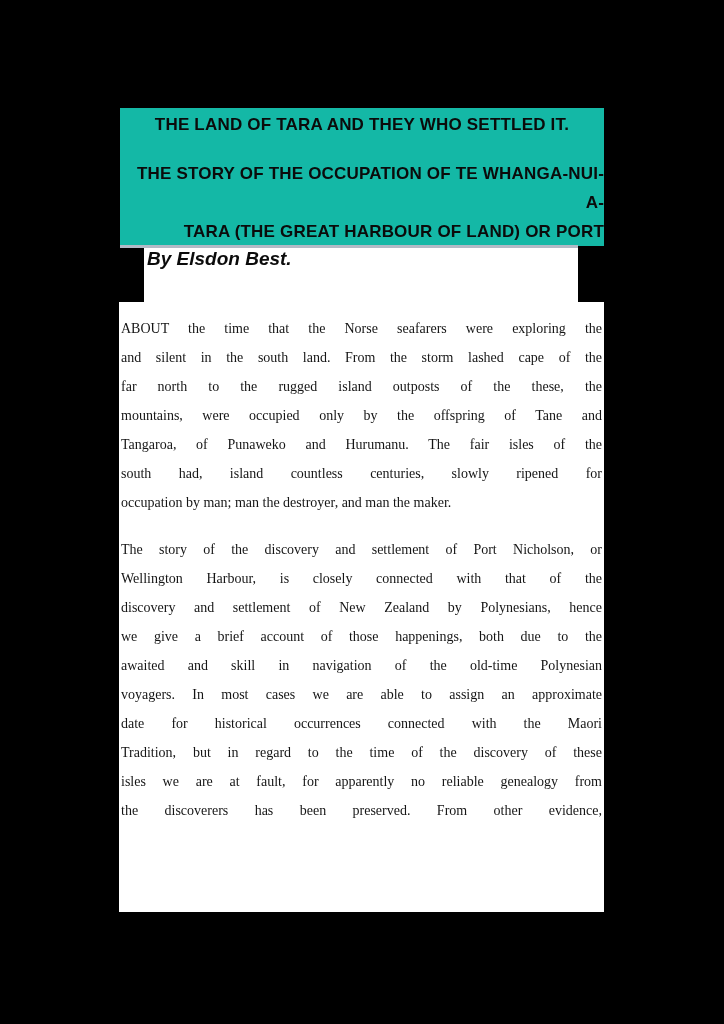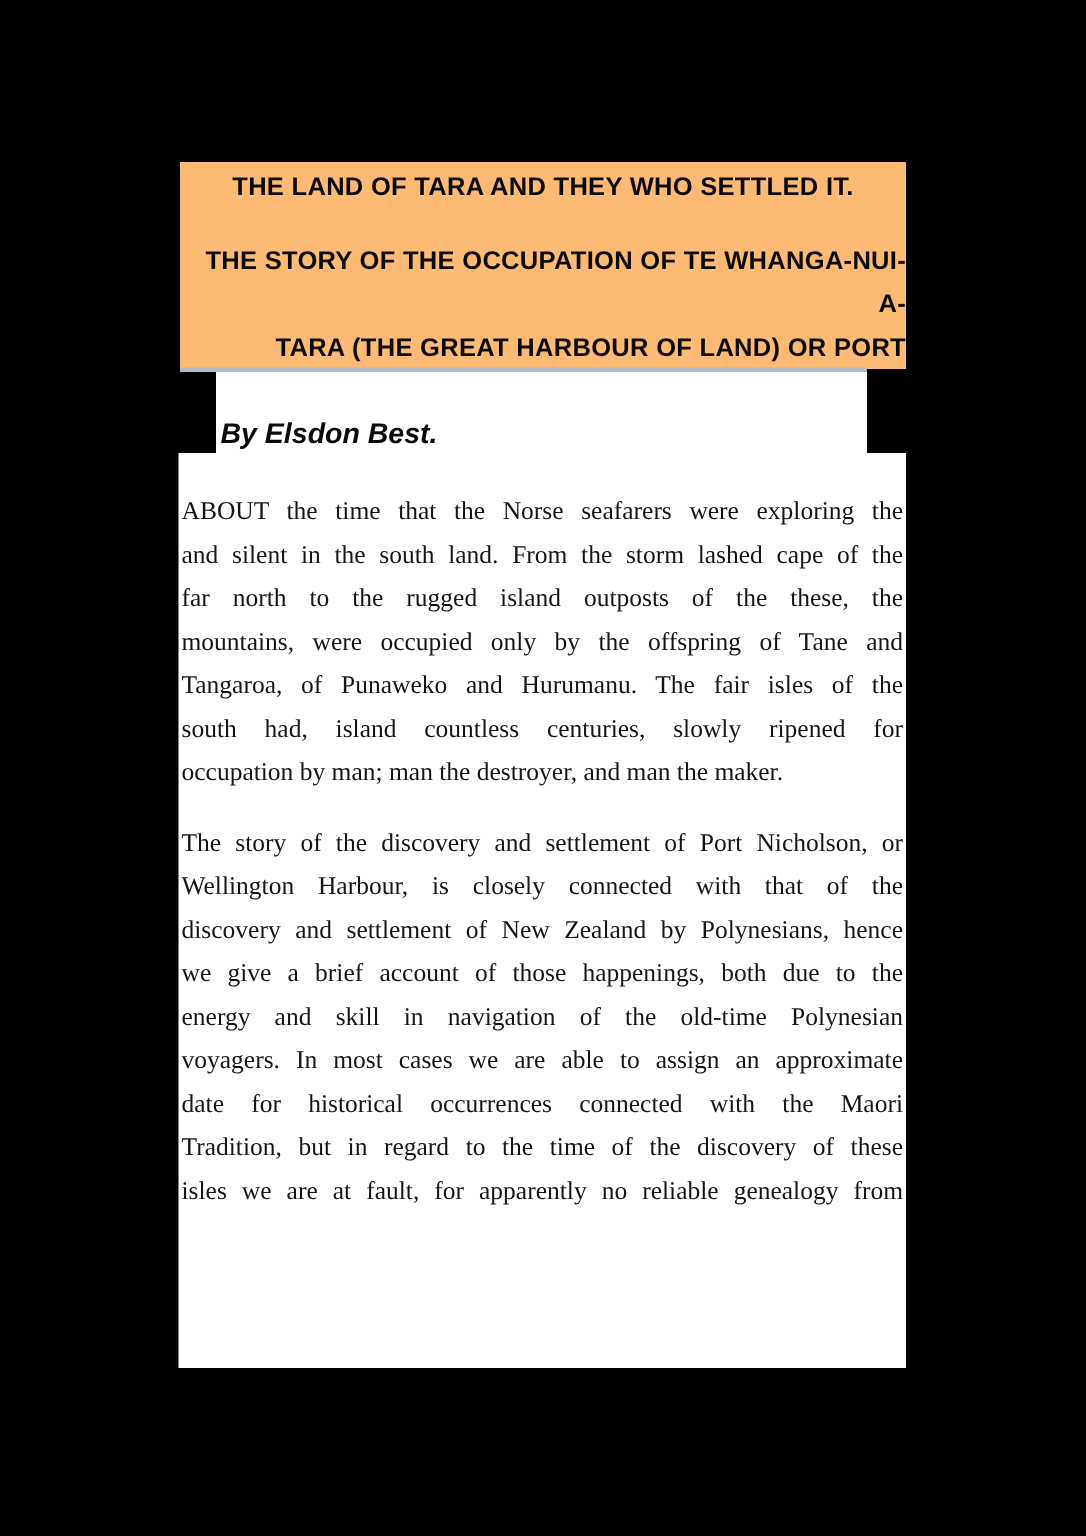--- a/index.html
+++ b/index.html
@@ -11,21 +11,21 @@
     height: 1024px;
     background: #000;
     font-family: "Liberation Sans", sans-serif;
   }
 
   
   .title-card {
     position: absolute;
     left: 120px; top: 108px;
     width: 484px; height: 138px;
-    background: #fdba74;
+    background: #14b8a6;
     color: #0b0b0b;
     overflow: hidden;
   }
   .heading {
     margin-top: 5px;
     font-weight: bold;
     font-size: 17px;
     line-height: 24px;
     text-align: center;
     letter-spacing: 0.2px;
@@ -48,21 +48,21 @@
     width: 458px; height: 3px;
   }
 
   
   .byline-strip {
     position: absolute;
     left: 144px; top: 248px;
     width: 434px; height: 54px;
     background: #fff;
     display: flex;
-    align-items: flex-end;
+    align-items: flex-start;
     padding: 0 0 2px 3px;
     box-sizing: border-box;
   }
   .byline {
     font-weight: bold;
     font-style: italic;
     font-size: 19px;
     line-height: 21px;
     color: #0b0b0b;
   }
@@ -72,23 +72,23 @@
     position: absolute;
     left: 119px; top: 302px;
     width: 485px; height: 610px;
     background: #fff;
     box-sizing: border-box;
     padding: 12px 2px 0 2px;
     overflow: hidden;
   }
   .para {
     font-family: "Liberation Serif", serif;
-    font-size: 17px;
+    font-size: 14px;
     color: #151515;
-    margin: 12px 0 18px 0;
+    margin: 0 0 18px 0;
   }
   .text-line {
     line-height: 29px;
     height: 29px;
     overflow: hidden;
     text-align: justify;
     text-align-last: justify;
   }
   .text-line.para-end {
     text-align-last: left;
@@ -122,21 +122,22 @@
       <div class="text-line">mountains, were occupied only by the offspring of Tane and</div>
       <div class="text-line">Tangaroa, of Punaweko and Hurumanu. The fair isles of the</div>
       <div class="text-line">south had, island countless centuries, slowly ripened for</div>
       <div class="text-line para-end">occupation by man; man the destroyer, and man the maker.</div>
     </div>
     <div class="para">
       <div class="text-line">The story of the discovery and settlement of Port Nicholson, or</div>
       <div class="text-line">Wellington Harbour, is closely connected with that of the</div>
       <div class="text-line">discovery and settlement of New Zealand by Polynesians, hence</div>
       <div class="text-line">we give a brief account of those happenings, both due to the</div>
-      <div class="text-line">energy and skill in navigation of the old-time Polynesian</div>
+      <div class="text-line">awaited and skill in navigation of the old-time Polynesian</div>
       <div class="text-line">voyagers. In most cases we are able to assign an approximate</div>
       <div class="text-line">date for historical occurrences connected with the Maori</div>
       <div class="text-line">Tradition, but in regard to the time of the discovery of these</div>
       <div class="text-line">isles we are at fault, for apparently no reliable genealogy from</div>
+      <div class="text-line">the discoverers has been preserved. From other evidence,</div>
     </div>
   </div>
 
 </div>
 
 </body></html>

